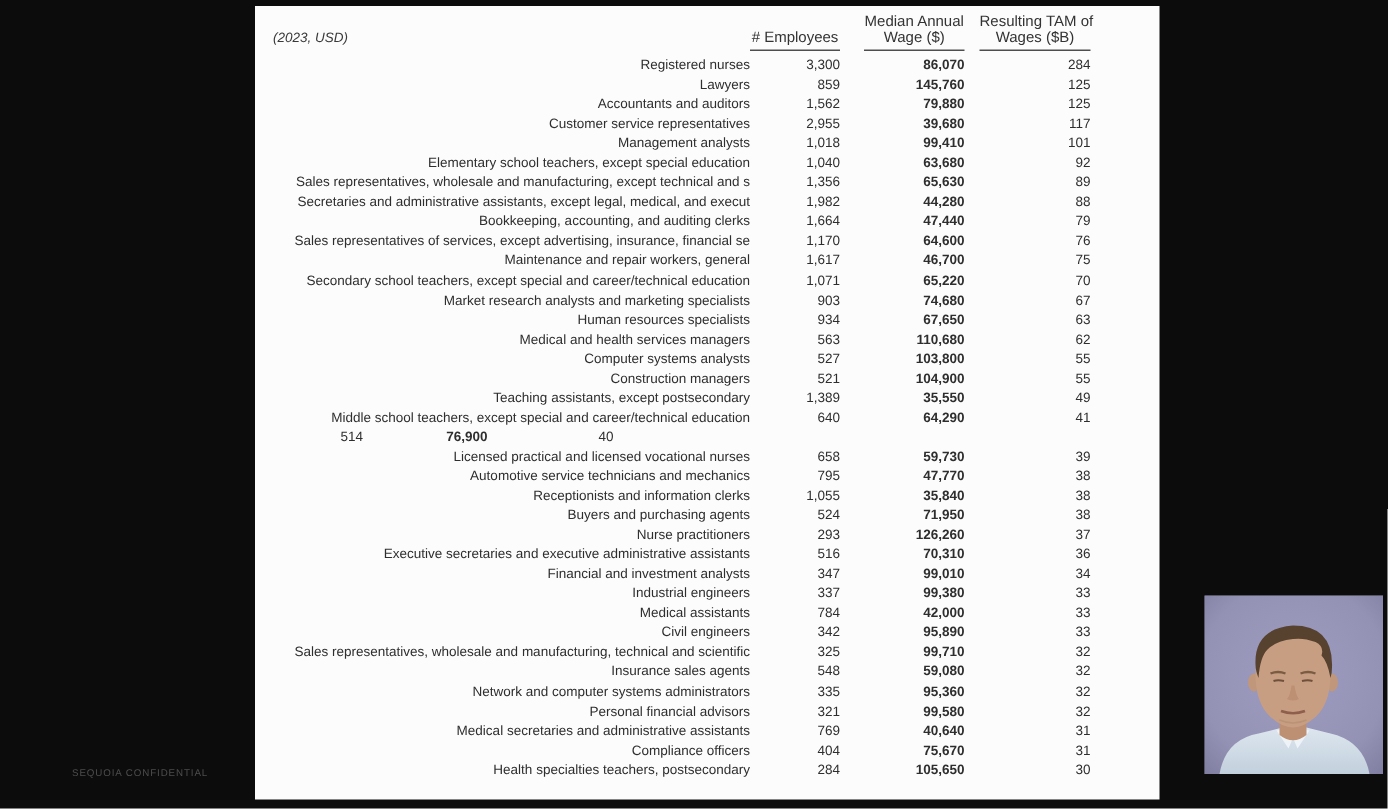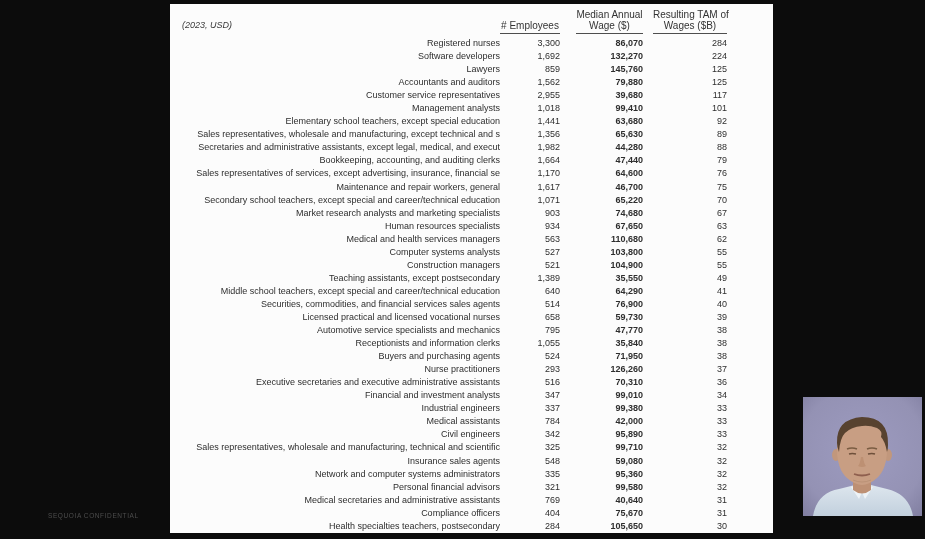--- a/index.html
+++ b/index.html
@@ -121,26 +121,20 @@
 
   <div class="table-body">
 
       <div class="trow">
         <div class="cell-name">Registered nurses</div>
         <div class="cell-emp">3,300</div>
         <div class="cell-wage">86,070</div>
         <div class="cell-tam">284</div>
       </div>
 
-      <div class="trow">
-        <div class="cell-name">Software developers</div>
-        <div class="cell-emp">1,692</div>
-        <div class="cell-wage">132,270</div>
-        <div class="cell-tam">224</div>
-      </div>
 
       <div class="trow">
         <div class="cell-name">Lawyers</div>
         <div class="cell-emp">859</div>
         <div class="cell-wage">145,760</div>
         <div class="cell-tam">125</div>
       </div>
 
       <div class="trow">
         <div class="cell-name">Accountants and auditors</div>
@@ -158,21 +152,21 @@
 
       <div class="trow">
         <div class="cell-name">Management analysts</div>
         <div class="cell-emp">1,018</div>
         <div class="cell-wage">99,410</div>
         <div class="cell-tam">101</div>
       </div>
 
       <div class="trow">
         <div class="cell-name">Elementary school teachers, except special education</div>
-        <div class="cell-emp">1,441</div>
+        <div class="cell-emp">1,040</div>
         <div class="cell-wage">63,680</div>
         <div class="cell-tam">92</div>
       </div>
 
       <div class="trow">
         <div class="cell-name">Sales representatives, wholesale and manufacturing, except technical and s</div>
         <div class="cell-emp">1,356</div>
         <div class="cell-wage">65,630</div>
         <div class="cell-tam">89</div>
       </div>
@@ -255,35 +249,34 @@
       </div>
 
       <div class="trow">
         <div class="cell-name">Middle school teachers, except special and career/technical education</div>
         <div class="cell-emp">640</div>
         <div class="cell-wage">64,290</div>
         <div class="cell-tam">41</div>
       </div>
 
       <div class="trow">
-        <div class="cell-name">Securities, commodities, and financial services sales agents</div>
         <div class="cell-emp">514</div>
         <div class="cell-wage">76,900</div>
         <div class="cell-tam">40</div>
       </div>
 
       <div class="trow">
         <div class="cell-name">Licensed practical and licensed vocational nurses</div>
         <div class="cell-emp">658</div>
         <div class="cell-wage">59,730</div>
         <div class="cell-tam">39</div>
       </div>
 
       <div class="trow">
-        <div class="cell-name">Automotive service specialists and mechanics</div>
+        <div class="cell-name">Automotive service technicians and mechanics</div>
         <div class="cell-emp">795</div>
         <div class="cell-wage">47,770</div>
         <div class="cell-tam">38</div>
       </div>
 
       <div class="trow">
         <div class="cell-name">Receptionists and information clerks</div>
         <div class="cell-emp">1,055</div>
         <div class="cell-wage">35,840</div>
         <div class="cell-tam">38</div>

